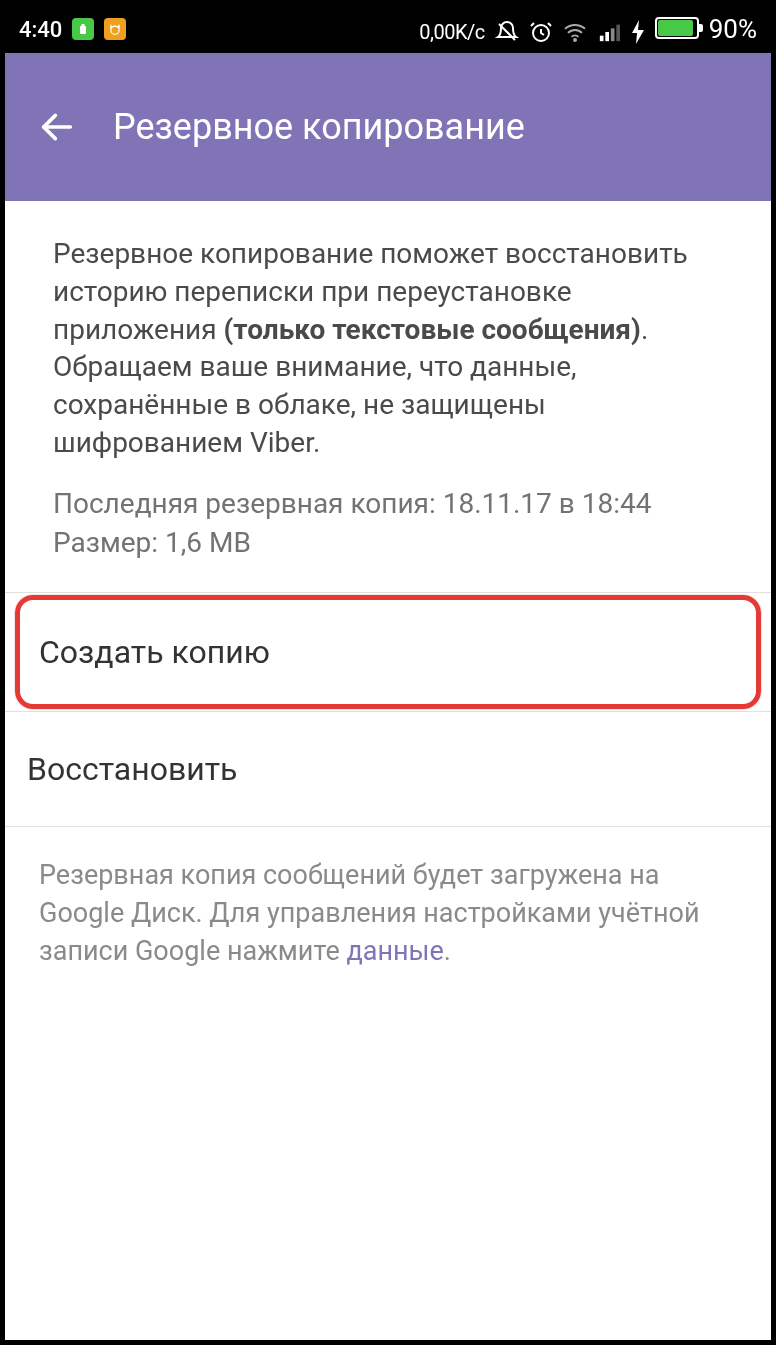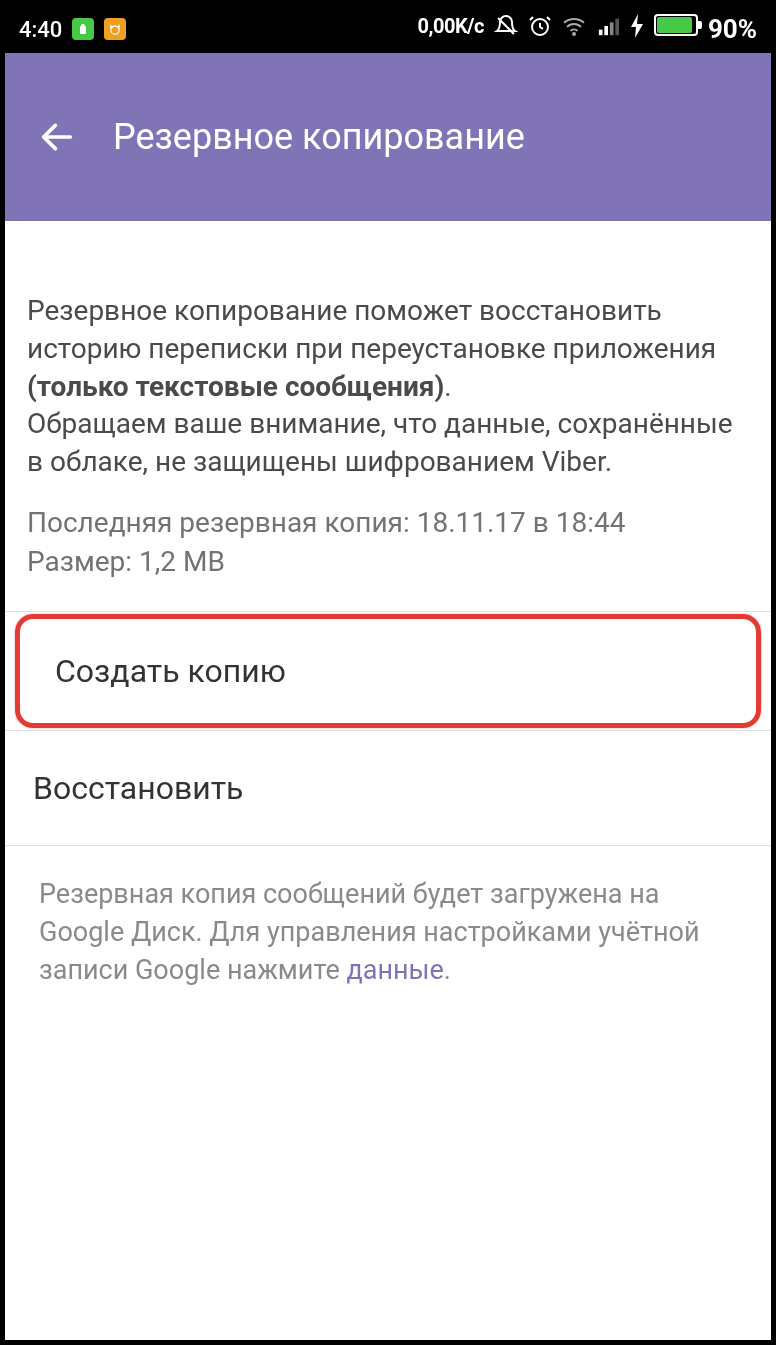--- a/index.html
+++ b/index.html
@@ -6,52 +6,52 @@
   html, body { width: 776px; height: 1345px; font-family: Roboto, "Helvetica Neue", Arial, sans-serif; background: #000; }
   .device {
     width: 776px; height: 1345px; background: #fff; position: relative; border: 5px solid #000;
   }
   
   .status-bar {
     height: 48px; background: #000; color: #fff; display: flex; align-items: center; justify-content: space-between;
     padding: 0 14px; font-size: 22px;
   }
   .status-left { display: flex; align-items: center; gap: 10px; }
-  .status-right { display: flex; align-items: flex-start; gap: 10px; font-weight: bold; }
+  .status-right { display: flex; align-items: flex-end; gap: 10px; }
   .status-time { font-weight: 500; }
   .status-icon-box { width: 24px; height: 24px; display: inline-flex; align-items: center; justify-content: center; }
   .status-net { font-size: 20px; letter-spacing: -0.5px; }
   .status-batt-text { font-size: 26px; }
   .batt-shell { width: 44px; height: 22px; border: 2px solid #fff; border-radius: 4px; position: relative; display: inline-block; }
   .batt-shell::after { content: ""; position: absolute; right: -6px; top: 5px; width: 4px; height: 8px; background: #fff; border-radius: 0 2px 2px 0; }
   .batt-fill { position: absolute; left: 1px; top: 1px; bottom: 1px; width: 88%; background: #47c947; border-radius: 2px; }
   .mini-batt { width: 22px; height: 22px; background: #47c947; border-radius: 4px; display: inline-flex; align-items: center; justify-content: center; font-size: 14px; color: #fff; }
   .mini-face { width: 22px; height: 22px; background: #f0a020; border-radius: 4px; display: inline-flex; align-items: center; justify-content: center; font-size: 14px; color: #fff; }
 
   
   .app-bar {
-    height: 168px; background: #8074b6; color: #fff; display: flex; align-items: center; padding: 0 28px; gap: 32px;
+    height: 148px; background: #8074b6; color: #fff; display: flex; align-items: center; padding: 0 28px; gap: 32px;
   }
   .back-btn { width: 48px; height: 48px; display: flex; align-items: center; justify-content: center; cursor: pointer; }
   .app-title { font-size: 36px; font-weight: 400; }
 
   
   .content { background: #fff; }
-  .info-block { padding: 34px 34px 30px 22px; margin-top: 37px; }
+  .info-block { padding: 34px 34px 30px 48px; }
   .info-text { font-size: 28px; line-height: 1.35; color: #4a4a4a; }
   .info-text .bold { font-weight: 700; }
   .meta-text { margin-top: 22px; font-size: 28px; line-height: 1.4; color: #737373; }
   .full-divider { height: 1px; background: #e0e0e0; }
 
-  .list-item { padding: 38px 28px; font-size: 32px; color: #333; cursor: pointer; }
+  .list-item { padding: 38px 22px; font-size: 32px; color: #333; cursor: pointer; }
 
   .highlighted-wrap {
     margin: 8px 16px; position: relative;
   }
-  .highlighted-wrap .list-item { padding: 32px 34px; }
+  .highlighted-wrap .list-item { padding: 32px 18px; }
   .highlight-box {
     position: absolute; inset: -6px; border: 5px solid #e53935; border-radius: 18px; pointer-events: none;
     box-shadow: 0 0 0 1px rgba(229,57,53,0.15);
   }
 
   .footer-note { padding: 30px 34px; font-size: 27px; line-height: 1.4; color: #8a8a8a; }
   .footer-note .link { color: #8074b6; cursor: pointer; }
 
   svg { display: block; }
 </style>
@@ -131,21 +131,21 @@
   <div class="content">
     <div class="info-block">
       <div class="info-text">
         <span>Резервное копирование поможет восстановить историю переписки при переустановке приложения </span><span class="bold">(только текстовые сообщения)</span><span>.</span><br>
         <span>Обращаем ваше внимание, что данные, сохранённые в облаке, не защищены шифрованием Viber.</span>
       </div>
       <div class="meta-text">
         <span>Последняя резервная копия:</span>
         <span>18.11.17 в 18:44</span><br>
         <span>Размер:</span>
-        <span>1,2 MB</span>
+        <span>1,6 MB</span>
       </div>
     </div>
 
     <div class="full-divider"></div>
 
     <div class="highlighted-wrap">
       <div class="list-item">Создать копию</div>
       <div class="highlight-box"></div>
     </div>
 

